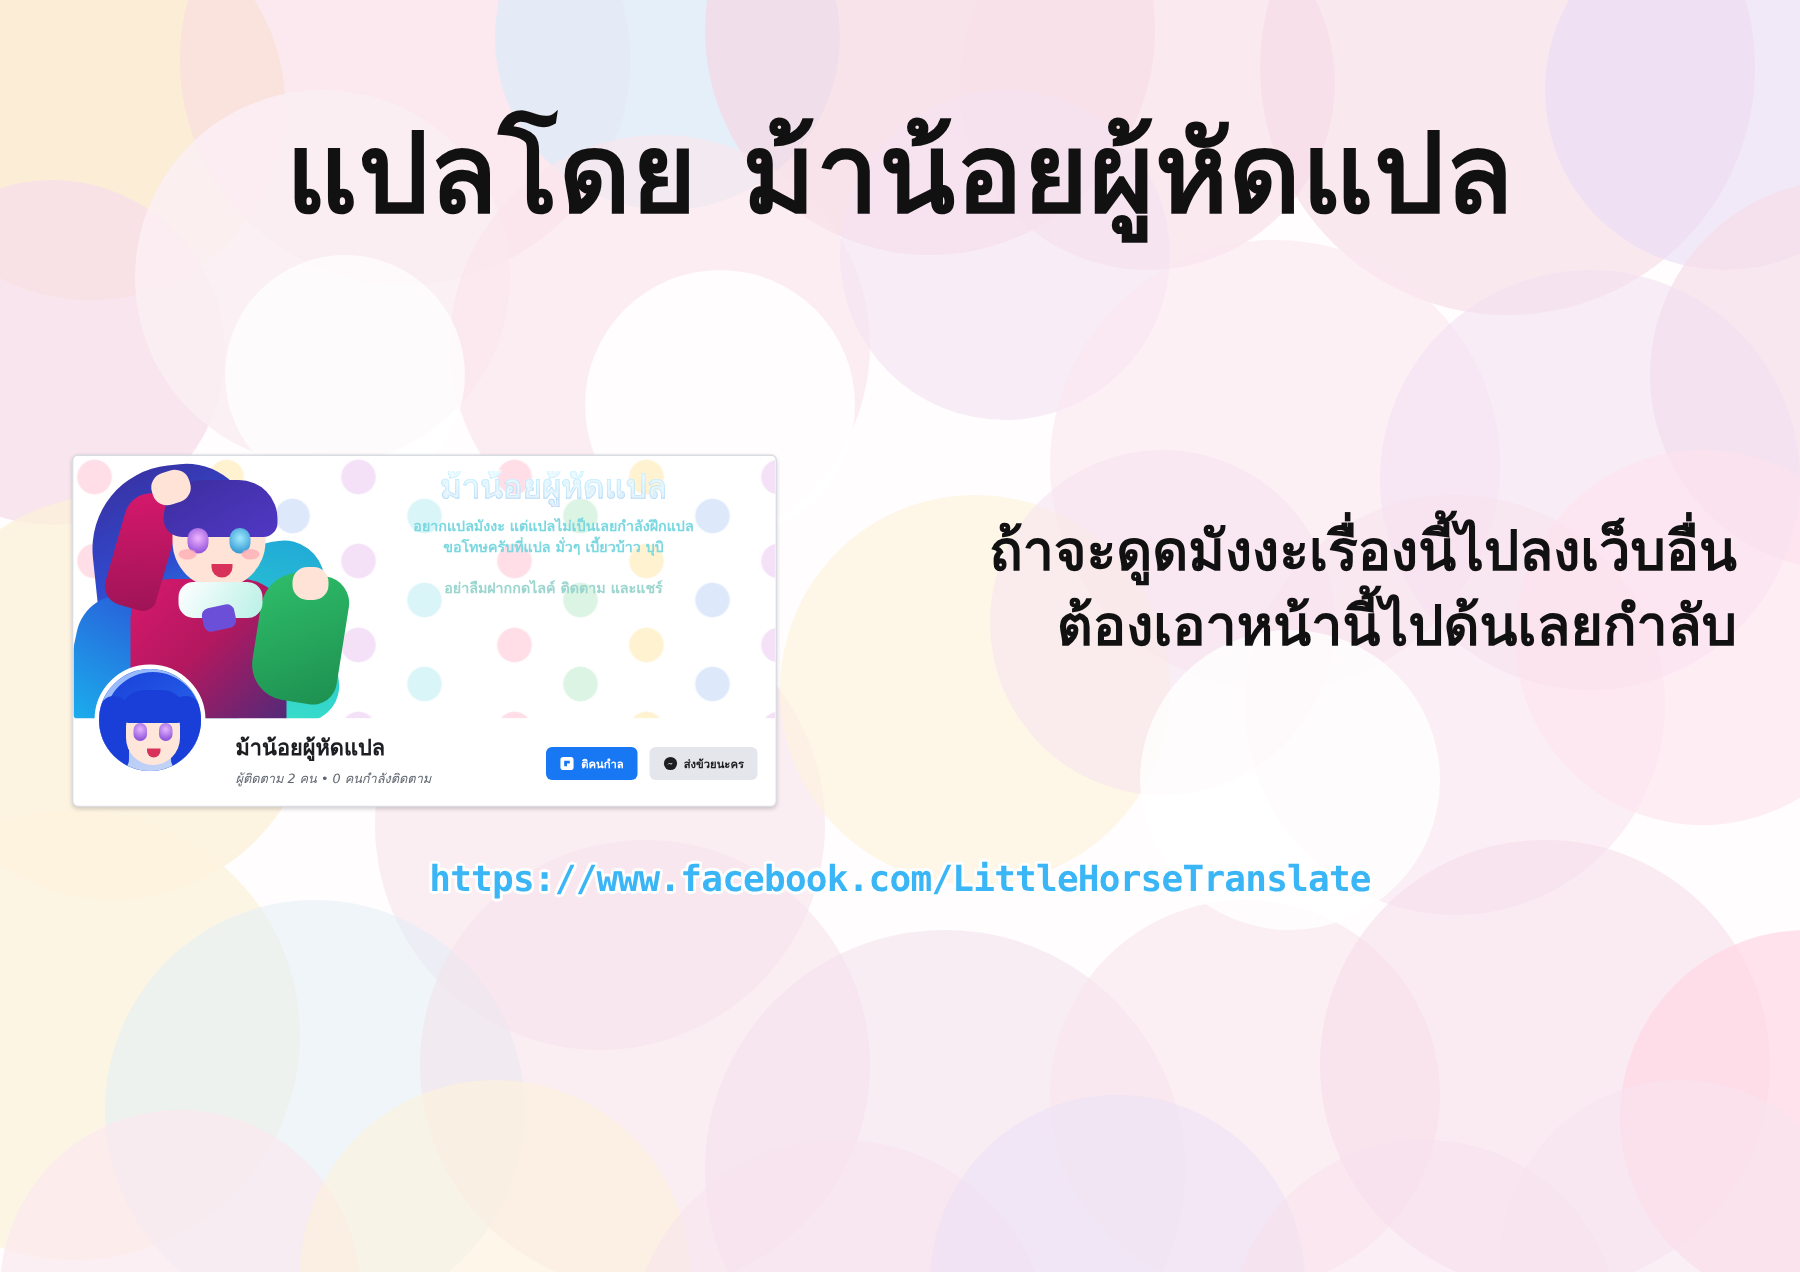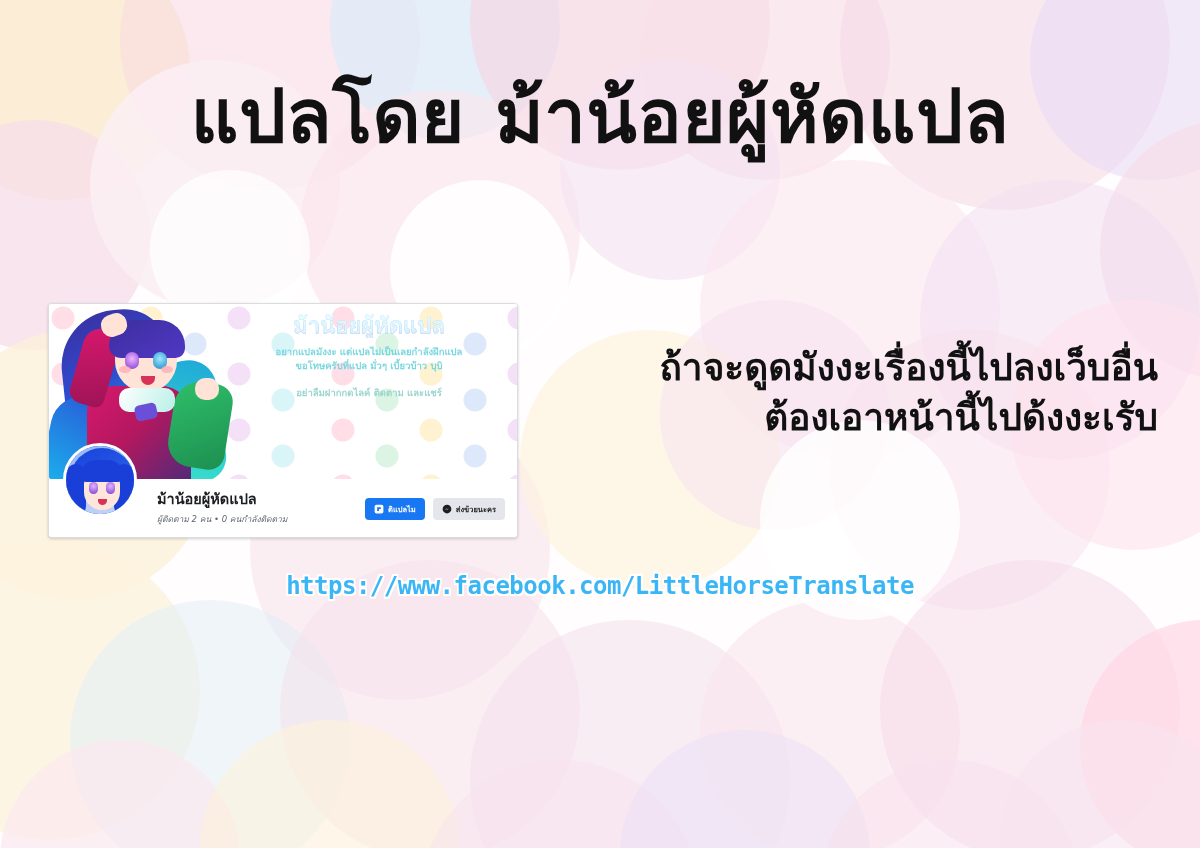--- a/index.html
+++ b/index.html
@@ -271,36 +271,36 @@
       </div>
 
       <div id="fb-actions">
         <div class="fb-btn" id="btn-follow">
           <span class="bicon">
             <svg viewBox="0 0 16 16" width="10" height="10">
                 <rect x="1" y="1" width="14" height="14" rx="3" fill="#ffffff"></rect>
                 <path d="M5 5h6v3H8v3H5z" fill="#1877f2"></path>
               </svg>
           </span>
-          <span>ติแปลไม</span>
+          <span>ติคนกำล</span>
         </div>
         <div class="fb-btn" id="btn-message">
           <span class="bicon">
             <svg viewBox="0 0 16 16" width="10" height="10">
                 <circle cx="8" cy="8" r="7" fill="#1c1e21"></circle>
                 <path d="M4.5 9.5l2.3-2.4 1.5 1.3 2.6-1.6-2.3 2.5-1.5-1.3z" fill="#ffffff"></path>
               </svg>
           </span>
           <span>ส่งข้วยนะคร</span>
         </div>
       </div>
 
     </div>
   </div>
 
   <div id="notice">
     <div>ถ้าจะดูดมังงะเรื่องนี้ไปลงเว็บอื่น</div>
-    <div>ต้องเอาหน้านี้ไปด้งงะเรับ</div>
+    <div>ต้องเอาหน้านี้ไปด้นเลยกำลับ</div>
   </div>
 
   <div id="fb-url">https://www.facebook.com/LittleHorseTranslate</div>
 
 </div>
 
 </body></html>

